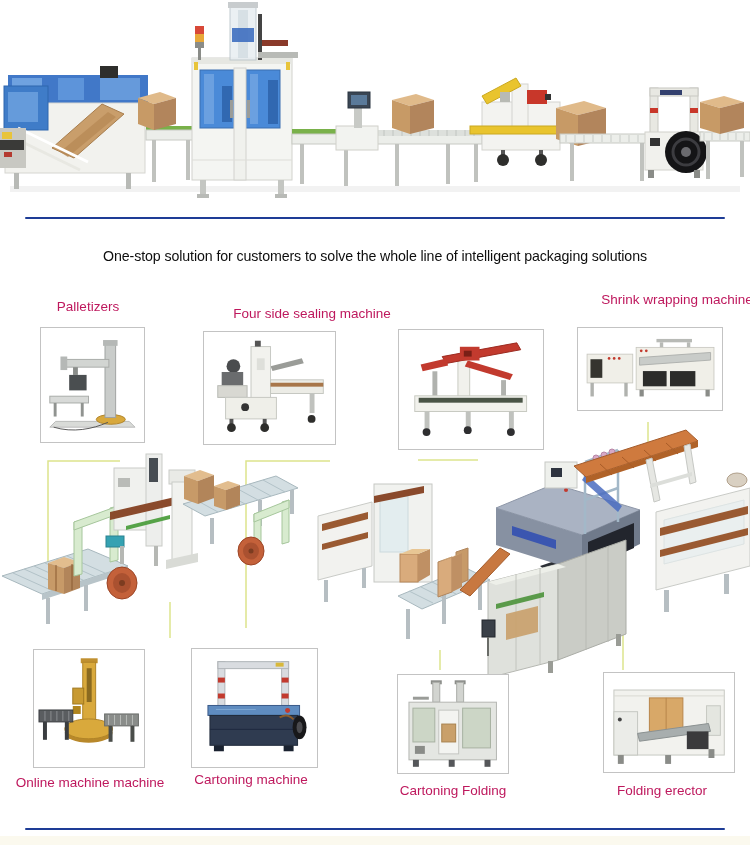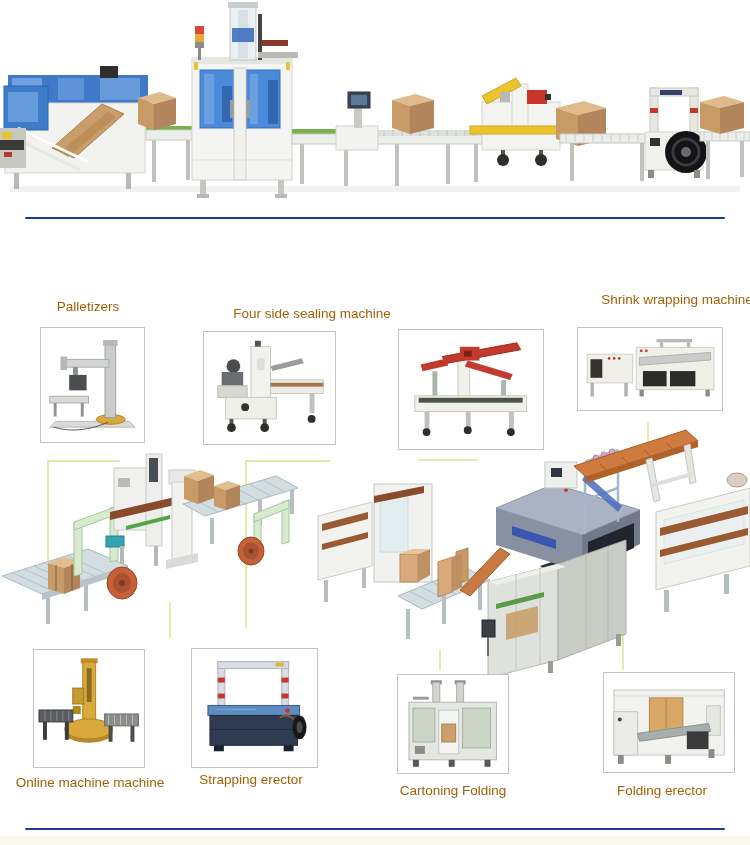--- a/index.html
+++ b/index.html
@@ -14,21 +14,21 @@
     display:flex;align-items:center;justify-content:center;box-sizing:border-box;}
   .card svg{width:94%;height:94%;}
   #card-palletizers{left:40px;top:327px;width:105px;height:116px;}
   #card-fourside{left:203px;top:331px;width:133px;height:114px;}
   #card-folding{left:398px;top:329px;width:146px;height:121px;}
   #card-shrink{left:577px;top:327px;width:146px;height:84px;}
   #card-online{left:33px;top:649px;width:112px;height:119px;}
   #card-strapping{left:191px;top:648px;width:127px;height:120px;}
   #card-cartoning{left:397px;top:674px;width:112px;height:100px;}
   #card-erector{left:603px;top:672px;width:132px;height:101px;}
-  .lbl{position:absolute;font-size:13.5px;font-weight:500;color:#a16207;white-space:nowrap;
+  .lbl{position:absolute;font-size:13.5px;font-weight:500;color:#be185d;white-space:nowrap;
     transform:translateX(-50%);z-index:3;}
   #lbl-palletizers{left:88px;top:299px;}
   #lbl-fourside{left:268px;top:306px;margin-left:44px;}
   #lbl-folding{left:462px;top:305px;}
   #lbl-shrink{left:649px;top:292px;margin-left:28px;}
   #lbl-online{left:90px;top:775px;}
   #lbl-strapping{left:251px;top:772px;}
   #lbl-cartoning{left:453px;top:783px;}
   #lbl-erector{left:662px;top:783px;}
   #hero-svg{position:absolute;left:0;top:0;width:750px;height:210px;z-index:1;}
@@ -204,26 +204,27 @@
       <rect x="706" y="141" width="4" height="38" fill="#c0c2be"></rect>
       <rect x="740" y="141" width="4" height="36" fill="#c0c2be"></rect>
       <polygon points="700,102 724,96 744,102 720,108" fill="#e0ba8a"></polygon>
       <polygon points="700,102 720,108 720,134 700,128" fill="#c79a66"></polygon>
       <polygon points="720,108 744,102 744,128 720,134" fill="#b2855c"></polygon>
     </g>
   </svg>
 
   <div id="divider-top" class="divider"></div>
 
+  <div id="headline">One-stop solution for customers to solve the whole line of intelligent packaging solutions</div>
 
   <div id="lbl-palletizers" class="lbl">Palletizers</div>
   <div id="lbl-fourside" class="lbl">Four side sealing machine</div>
   <div id="lbl-shrink" class="lbl">Shrink wrapping machine</div>
   <div id="lbl-online" class="lbl">Online machine machine</div>
-  <div id="lbl-strapping" class="lbl">Strapping erector</div>
+  <div id="lbl-strapping" class="lbl">Cartoning machine</div>
   <div id="lbl-cartoning" class="lbl">Cartoning Folding</div>
   <div id="lbl-erector" class="lbl">Folding erector</div>
 
   <div id="card-palletizers" class="card">
     <svg viewBox="0 0 100 104">
       <polygon points="12,90 88,90 94,96 6,96" fill="#d9dbd8" stroke="#b8bab8"></polygon>
       <ellipse cx="69" cy="88" rx="15" ry="5" fill="#d8a83c" stroke="#b08428"></ellipse>
       <rect x="63" y="10" width="11" height="76" fill="#c9ccca" stroke="#9fa2a0"></rect>
       <rect x="61" y="6" width="15" height="6" fill="#b5b8b6"></rect>
       <rect x="20" y="26" width="47" height="8" fill="#d2d5d2" stroke="#a8aba8"></rect>

